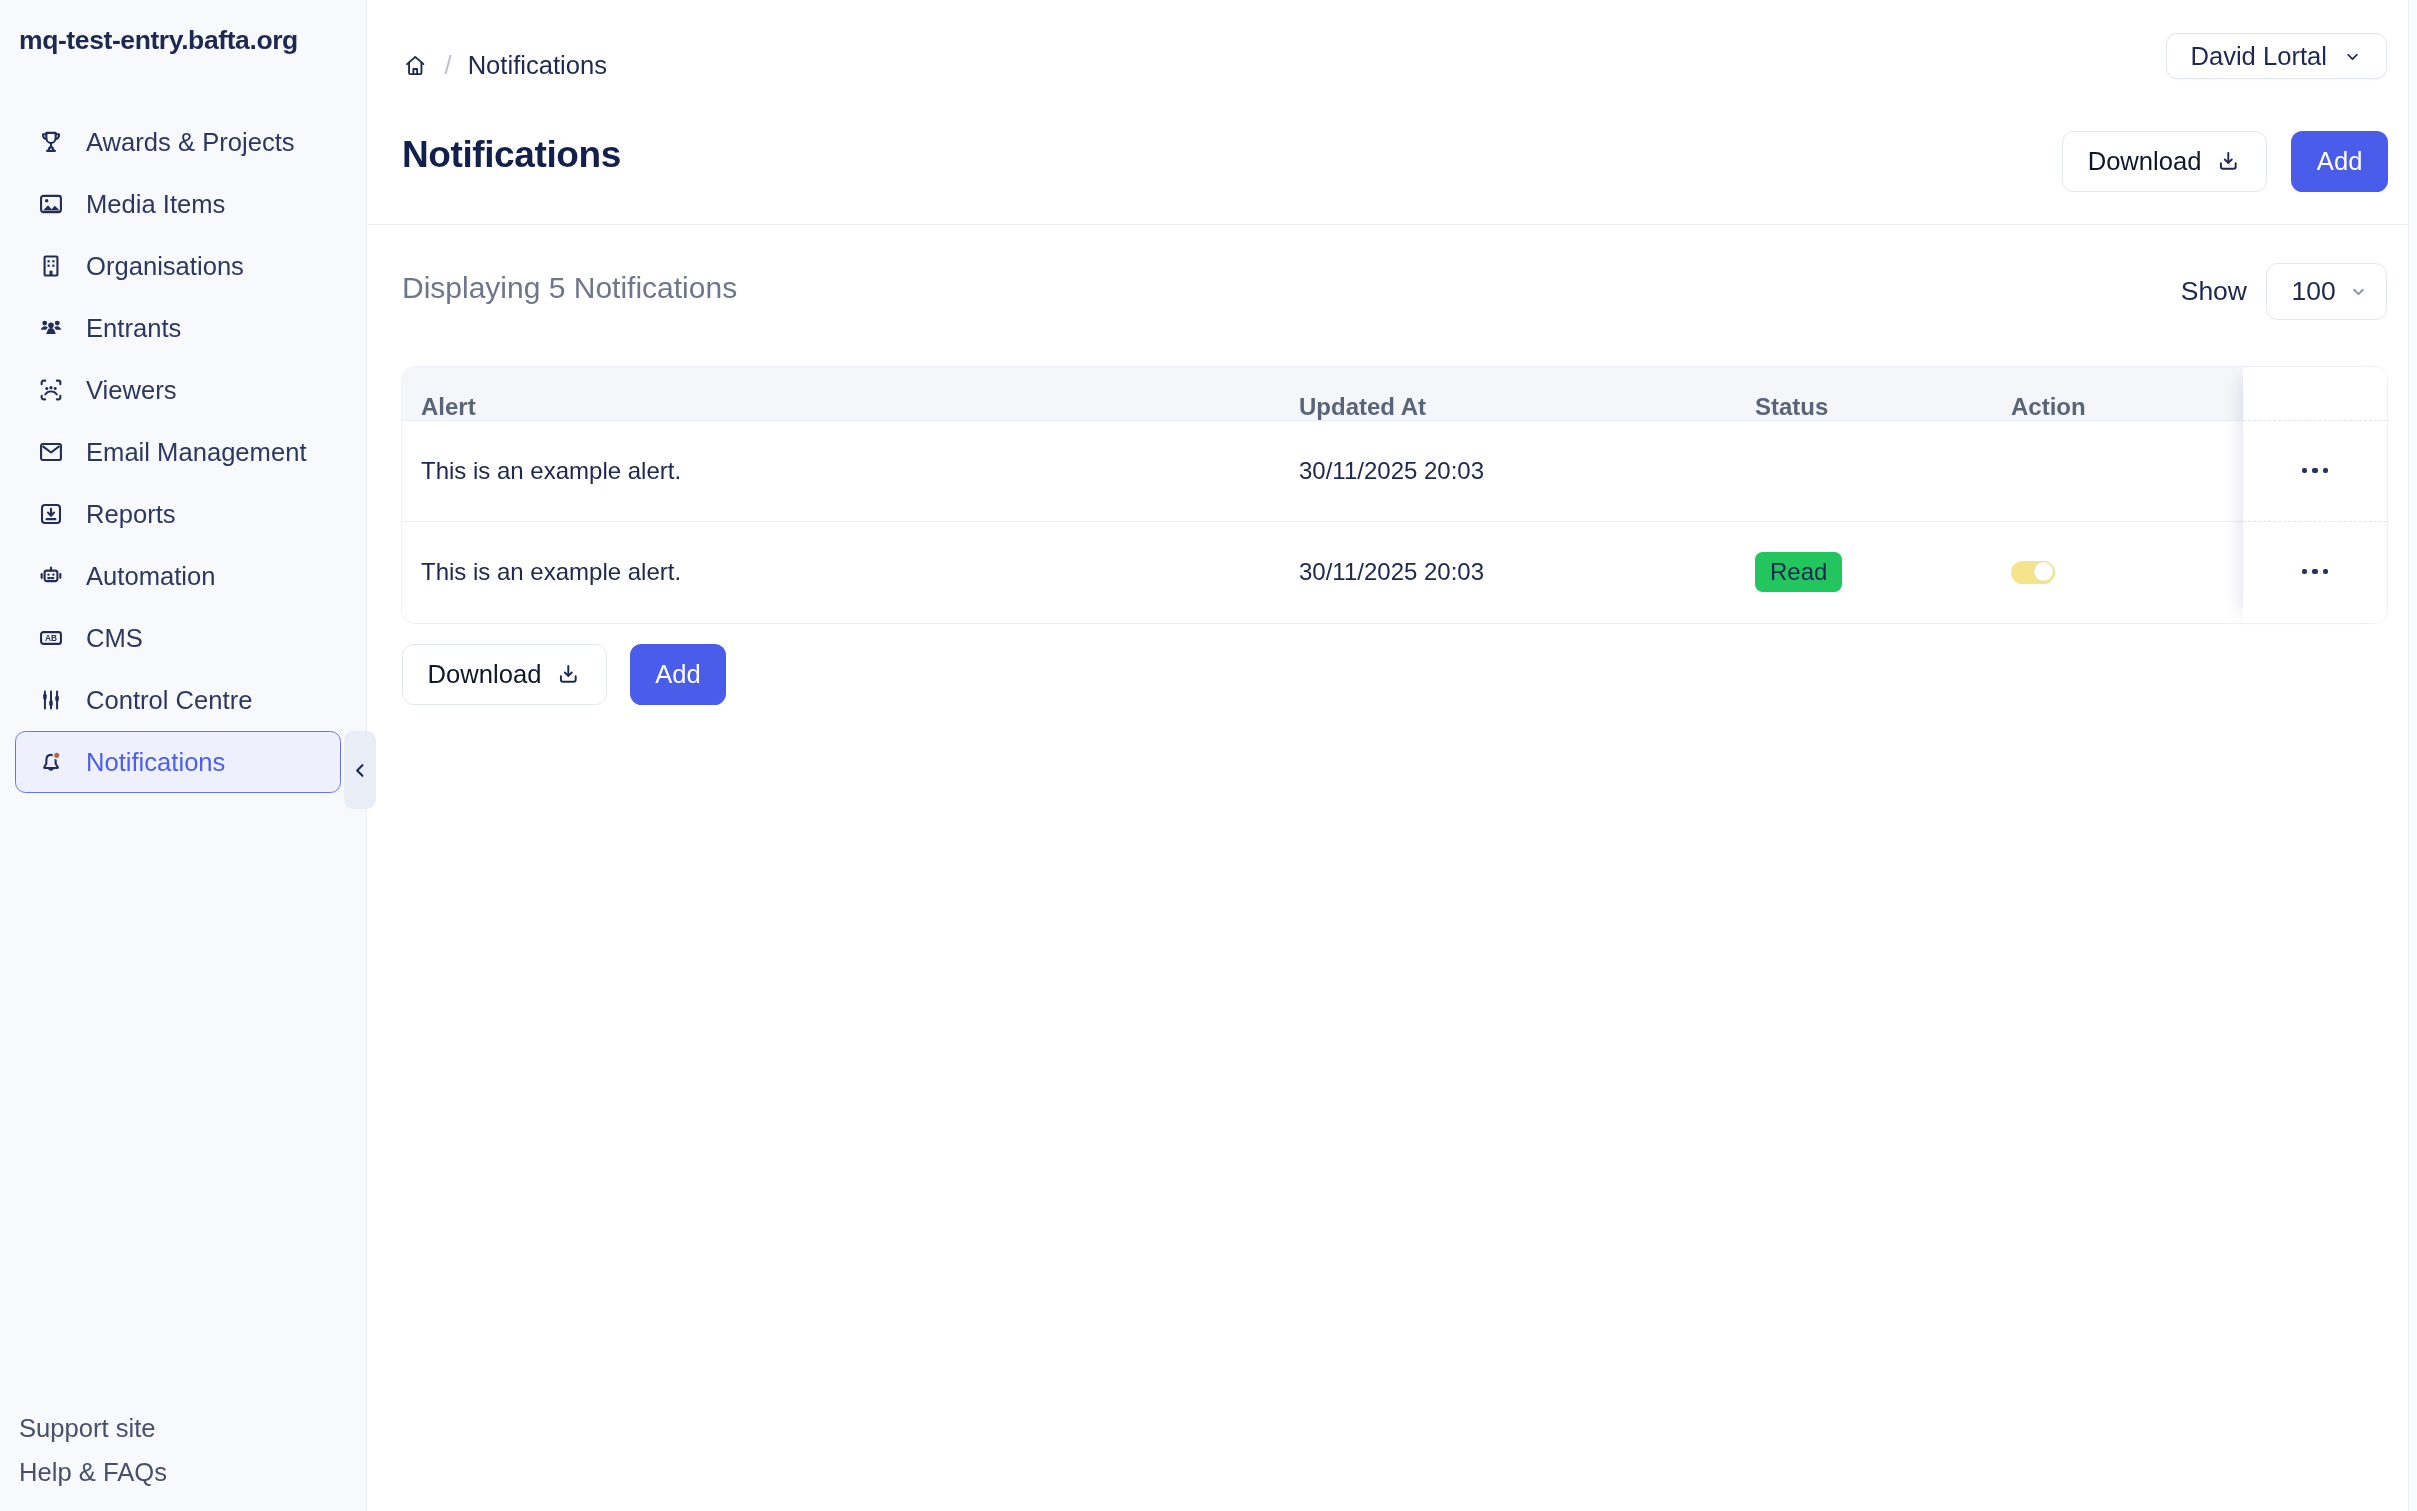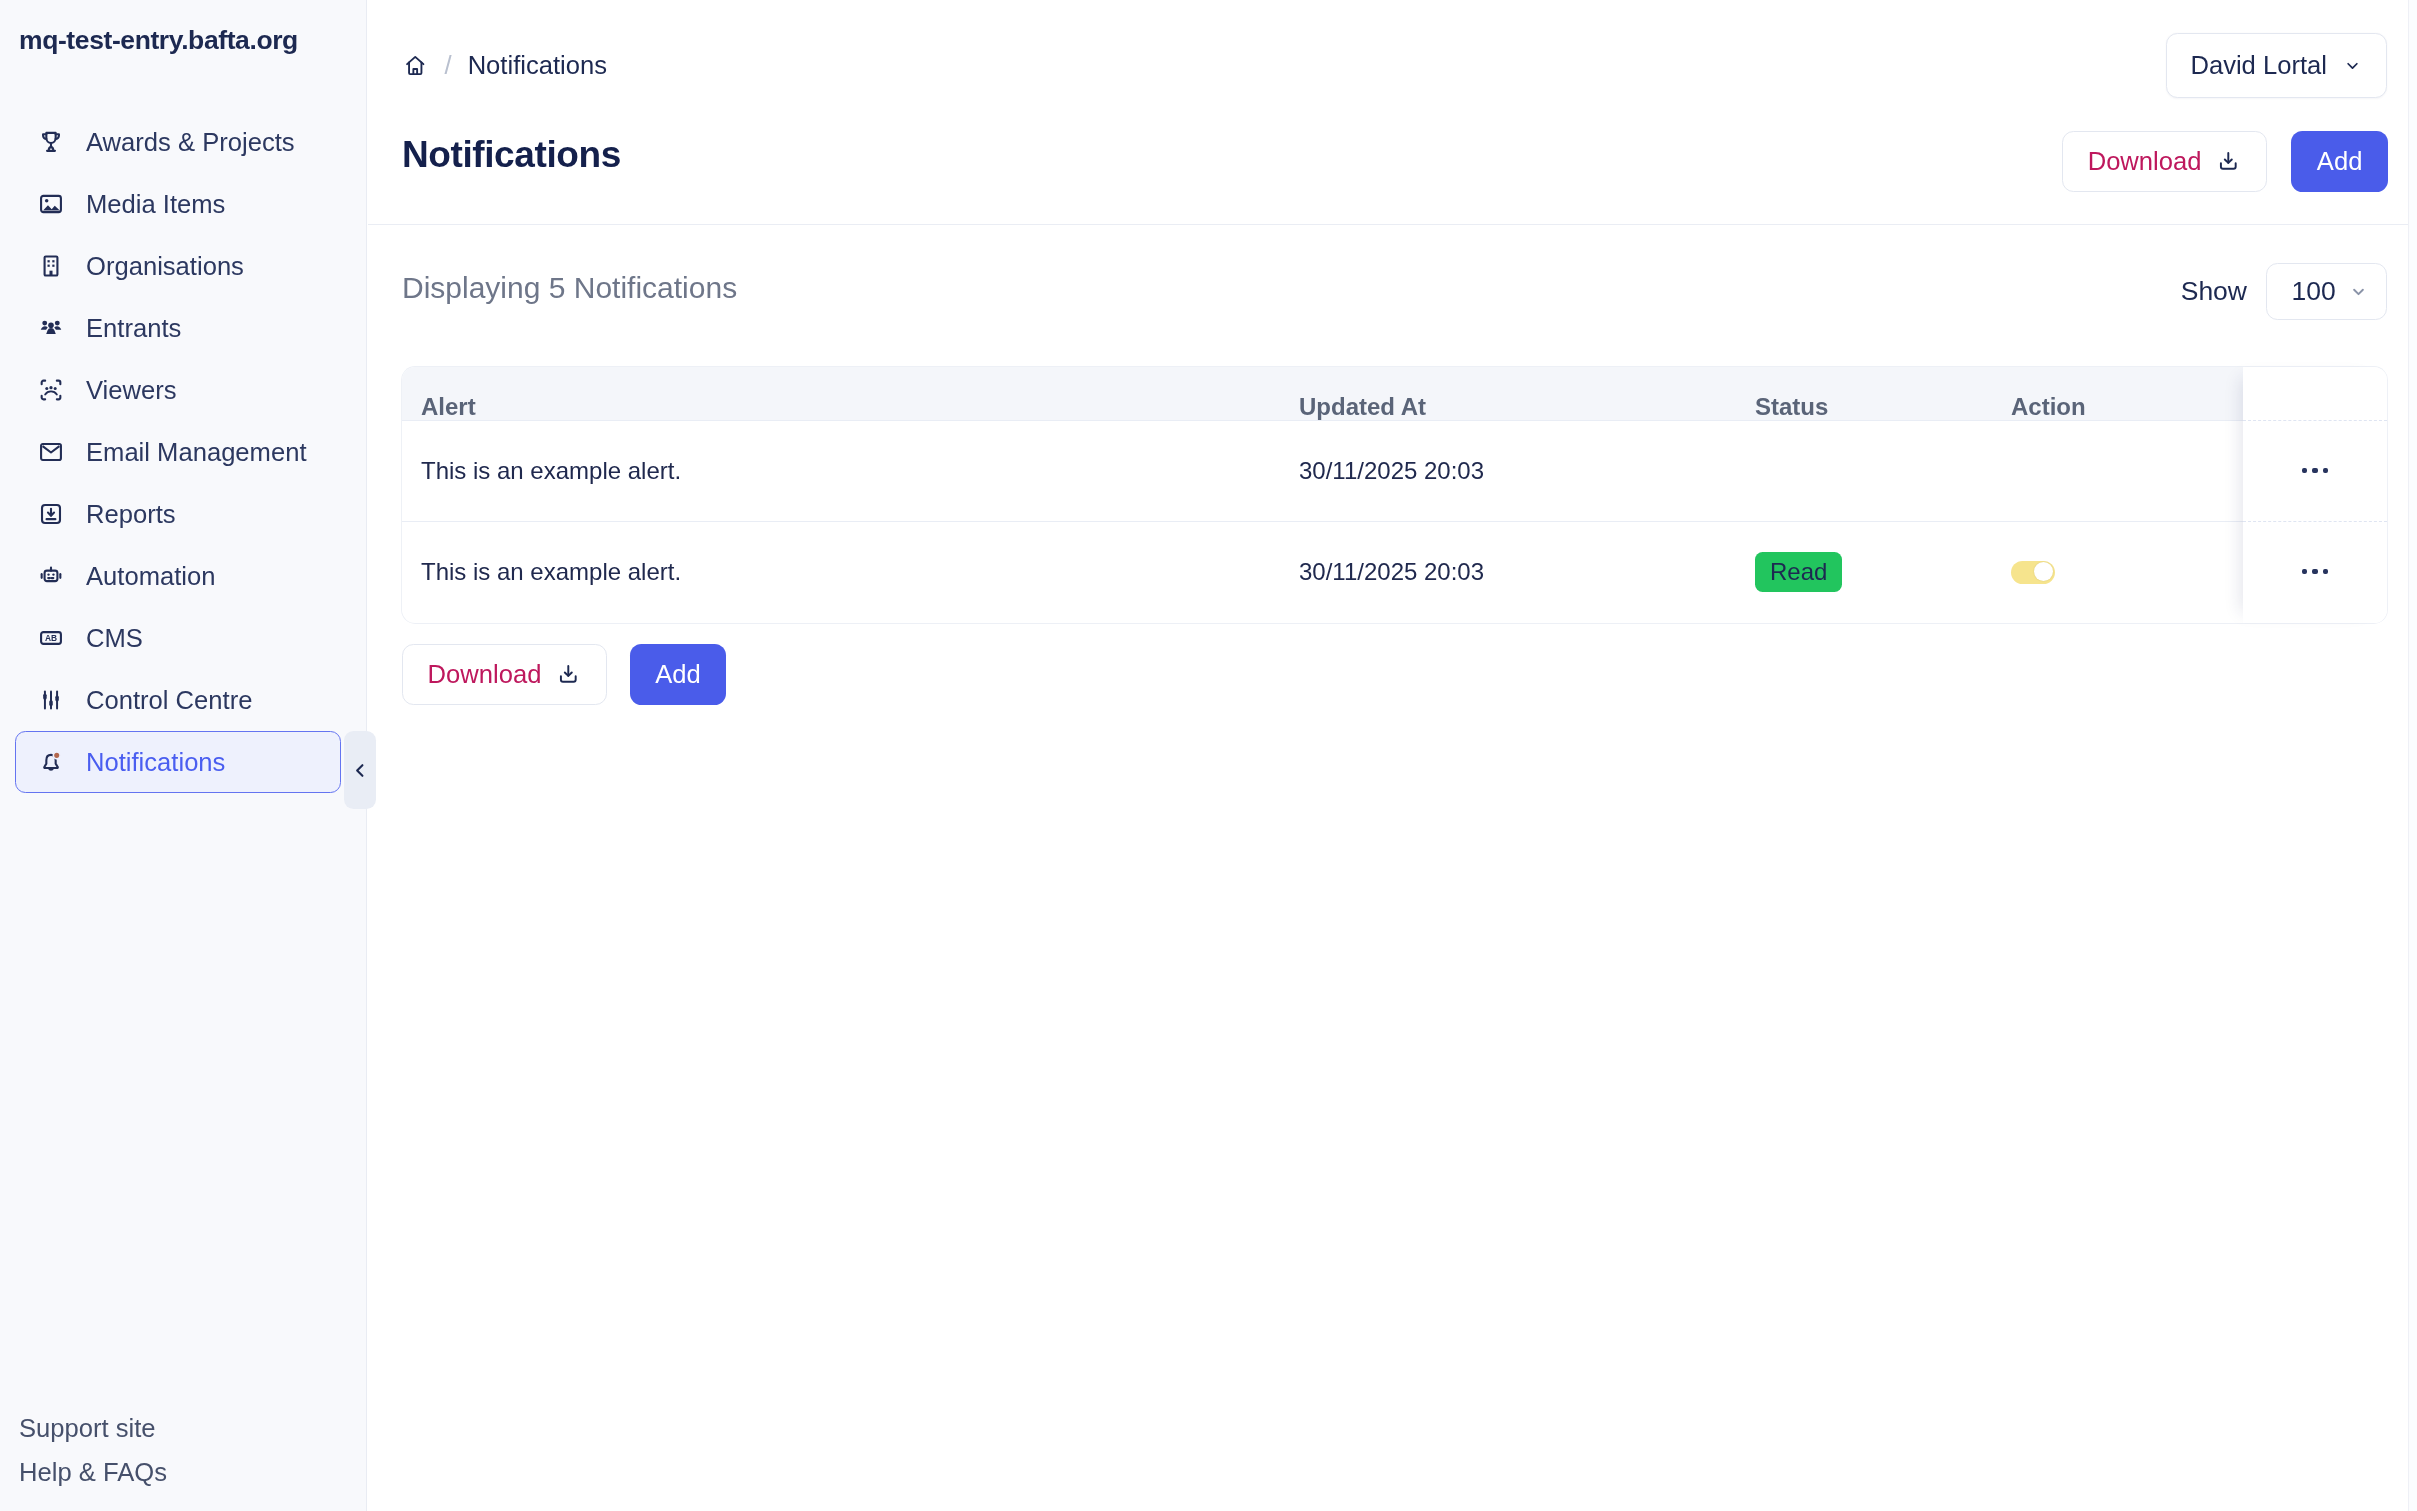--- a/index.html
+++ b/index.html
@@ -23,26 +23,26 @@
   .nav-item.active .ico{color:#222d55;}
   .collapse-tab{position:absolute;left:344px;top:731px;width:32px;height:78px;background:#e9edf5;border-radius:9.5px;
     display:flex;align-items:center;justify-content:center;z-index:6;}
   .sidebar-footer{position:absolute;left:19px;bottom:17px;font-size:25.6px;color:#46506b;}
   .sidebar-footer div{line-height:44px;}
 
   
   .main{position:absolute;left:368px;top:0;right:0;bottom:0;background:#fff;}
   .breadcrumb{position:absolute;left:34px;top:49px;height:32px;display:flex;align-items:center;gap:16px;font-size:25.6px;color:#1d2951;}
   .breadcrumb .sep{color:#b9c0cf;font-size:25.6px;}
-  .user-btn{position:absolute;top:33px;right:31px;height:65px;padding:0 23px;background:#fff;border:0.9px solid #e3e7f0;border-radius:11.4px;
+  .user-btn{position:absolute;top:33px;right:31px;height:46px;padding:0 23px;background:#fff;border:0.9px solid #e3e7f0;border-radius:11.4px;
     display:flex;align-items:center;gap:15px;font-size:25.6px;color:#1d2951;box-sizing:border-box;box-shadow:0 0.9px 1.9px rgba(20,30,70,.04);}
   .page-title{position:absolute;left:34px;top:134px;font-size:37px;font-weight:700;color:#14204c;letter-spacing:-0.4px;}
   .top-actions{position:absolute;top:131px;right:30px;display:flex;gap:24.6px;}
   .btn-outline{height:61px;padding:0 24.6px;background:#fff;border:0.9px solid #e3e7f0;border-radius:11.4px;
-    display:flex;align-items:center;gap:15px;font-size:25.6px;color:#be185d;box-sizing:border-box;}
+    display:flex;align-items:center;gap:15px;font-size:25.6px;color:#0f172a;box-sizing:border-box;}
   .btn-primary{height:61px;padding:0 25.6px;background:#4a5cea;border:none;border-radius:11.4px;
     display:flex;align-items:center;font-size:25.6px;color:#ffffff;}
   .main-divider{position:absolute;top:224px;left:0;right:0;height:0.9px;background:#eaedf4;}
   .summary{position:absolute;left:34px;top:271px;font-size:30px;color:#6e7689;}
   .show-control{position:absolute;top:263px;right:31px;display:flex;align-items:center;gap:19px;}
   .show-label{font-size:26.5px;color:#1d2951;}
   .page-size{width:121px;height:57px;border:0.9px solid #e3e7f0;border-radius:11.4px;background:#fff;box-sizing:border-box;
     display:flex;align-items:center;justify-content:space-between;padding:0 17px 0 24.6px;font-size:26.5px;color:#1d2951;}
 
   

